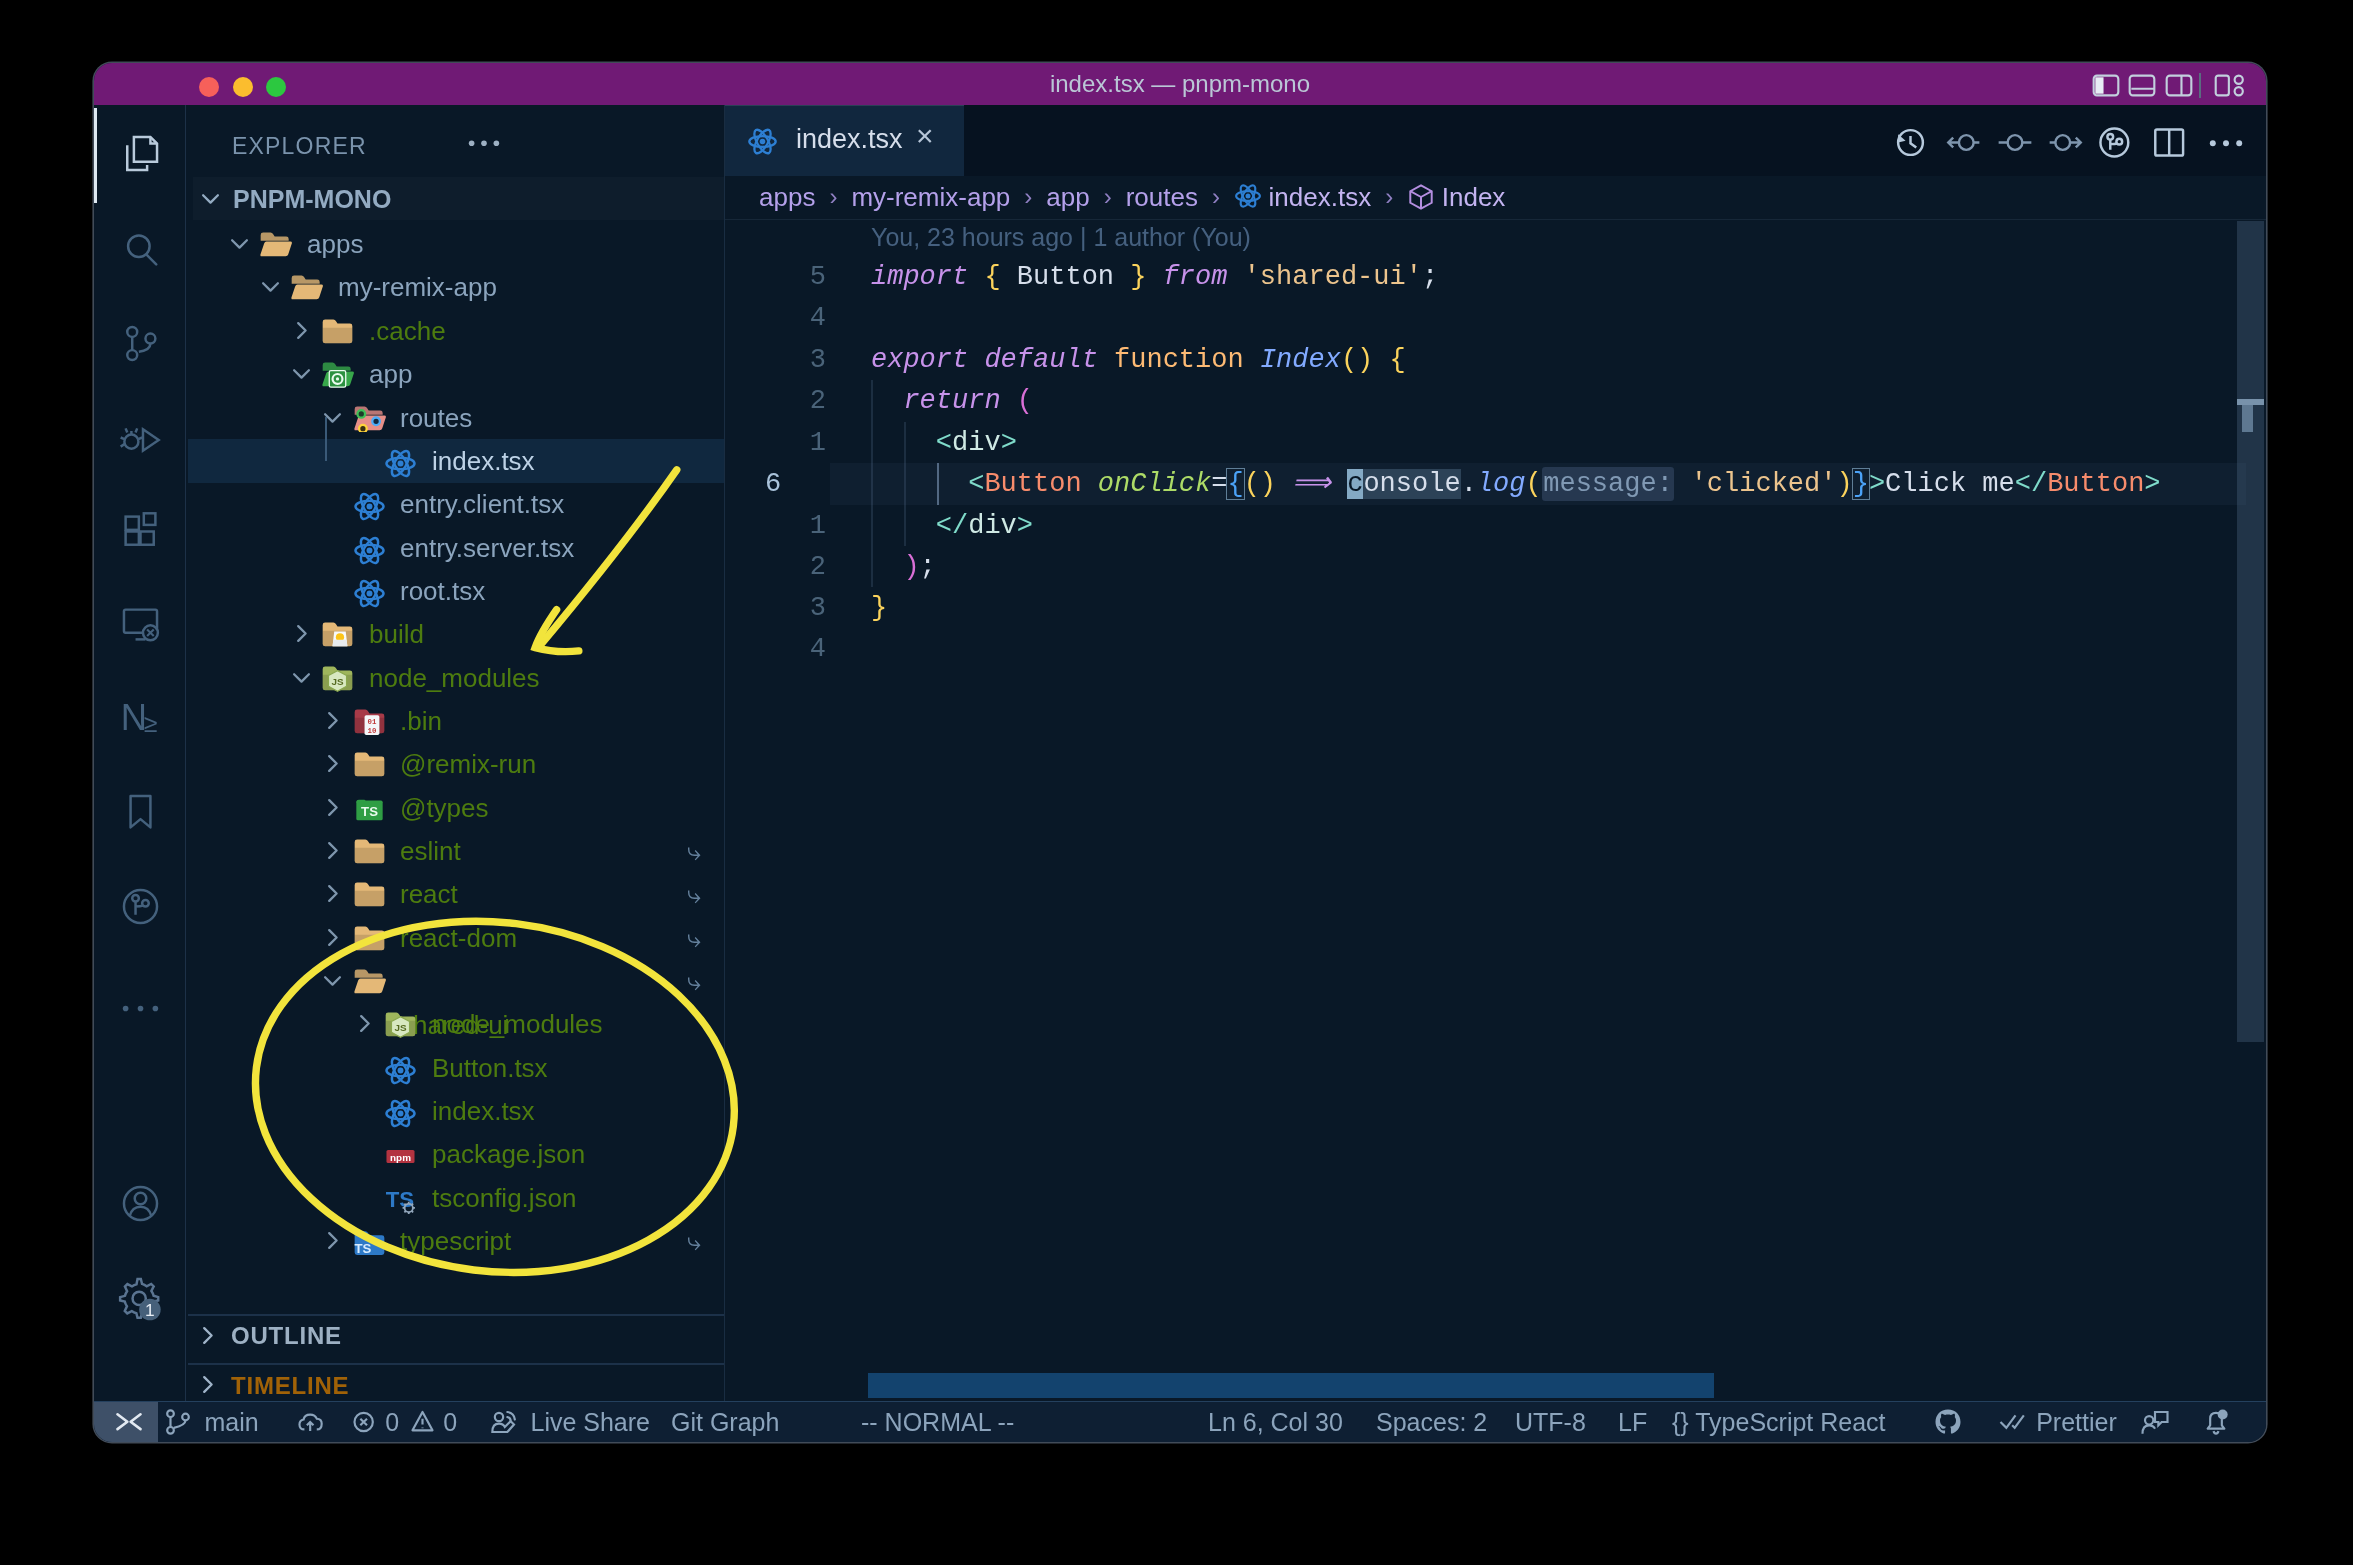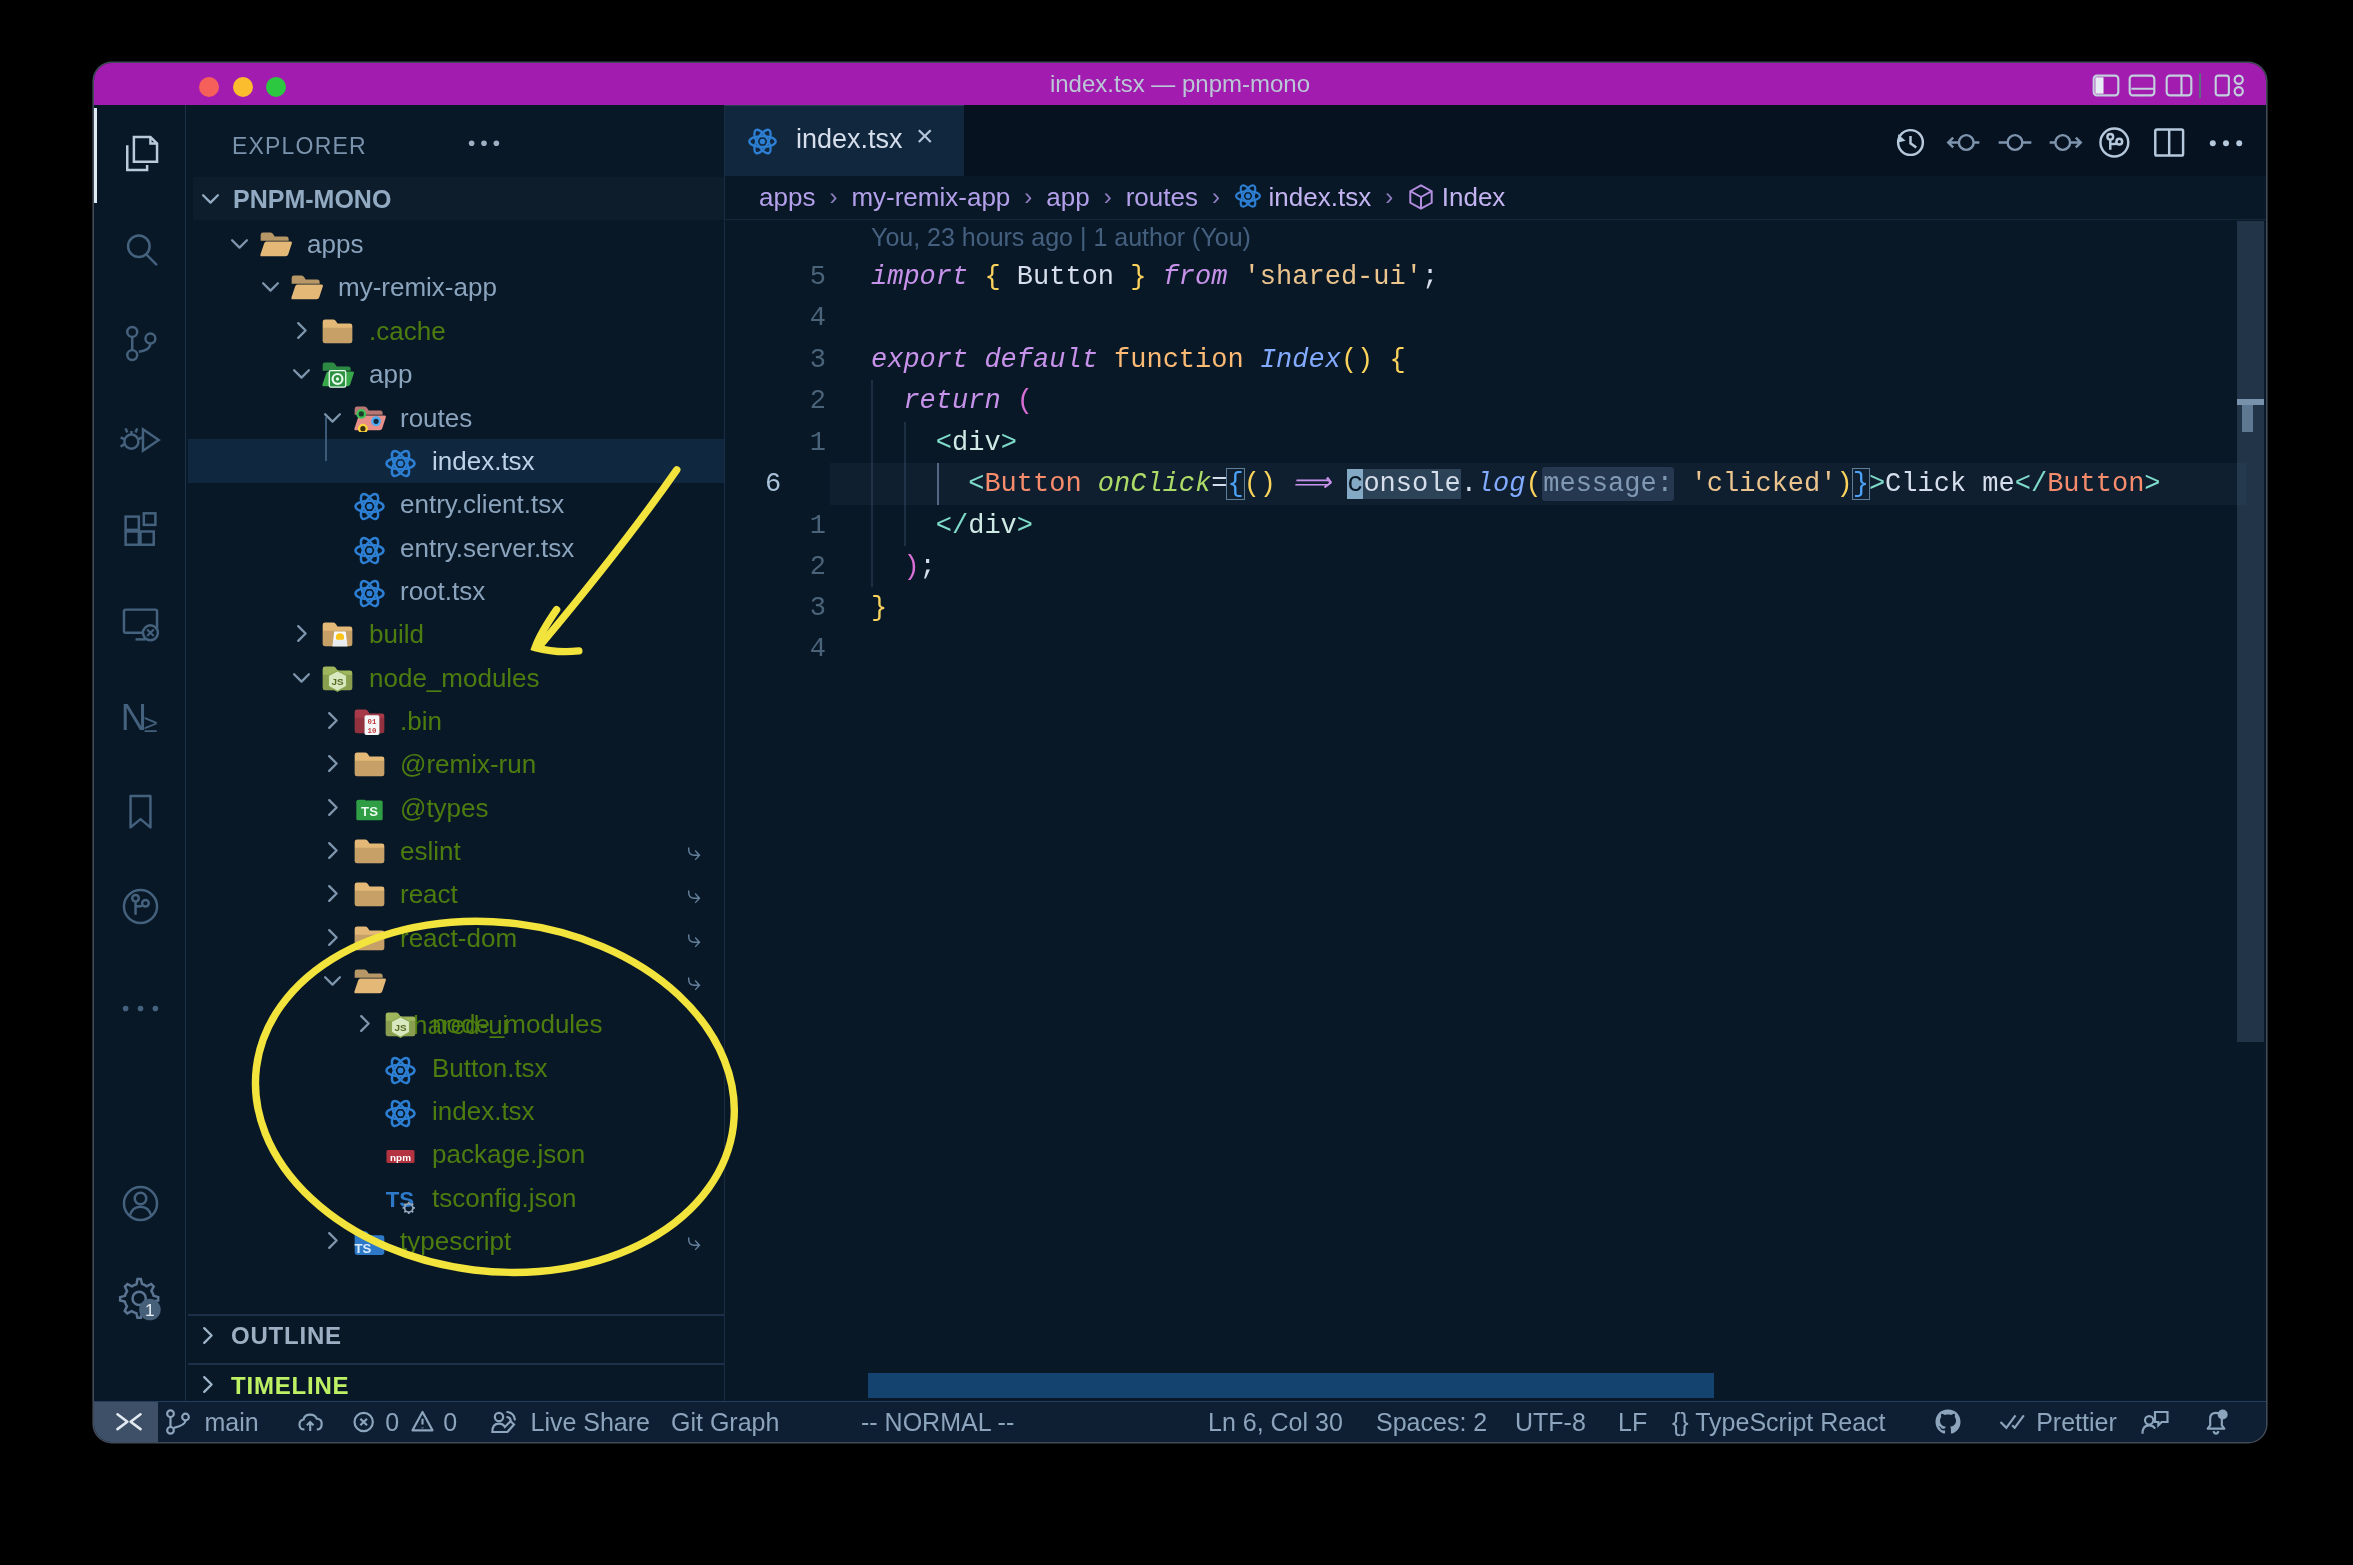--- a/index.html
+++ b/index.html
@@ -1,21 +1,21 @@
 <!DOCTYPE html>
 <html style="font-size:13px"><head><meta charset="utf-8"><style>
 * { margin:0; padding:0; box-sizing:border-box; }
 html,body { width:2354px; height:1565px; background:#000; overflow:hidden; }
 body { font-family:"Liberation Sans", sans-serif; }
 #win { position:absolute; left:94px; top:63px; width:2172px; height:1379px;
   background:#091827; border-radius:18px; overflow:hidden;
   box-shadow: 0 0 0 1.6px rgba(130,150,175,0.5), 0 25px 58px rgba(0,0,0,0.8); }
 .abs { position:absolute; }
 
-#titlebar { position:absolute; left:0; top:0; width:100%; height:42px; background:#a21caf; }
+#titlebar { position:absolute; left:0; top:0; width:100%; height:42px; background:#701a75; }
 .tl { position:absolute; top:14px; width:20px; height:20px; border-radius:50%; }
 #title { position:absolute; top:0; left:0; width:100%; height:42px; line-height:42px;
   text-align:center; color:#bac7d6; font-size:24px; }
 
 #actbar { position:absolute; left:0; top:42px; width:92px; bottom:41px; background:#091827;
   border-right:1.6px solid #1d3148; }
 .act { position:absolute; left:0; width:92px; height:95px; display:flex; align-items:center; justify-content:center; }
 
 #sidebar { position:absolute; left:94px; top:42px; width:536px; bottom:41px; background:#091827; }
 #sidehead { position:absolute; left:0; top:0; width:100%; height:77px; }
@@ -457,21 +457,21 @@
 
 <div class="abs" style="left:0;top:1209px;width:100%;height:1.6px;background:#1c3149;"></div>
 <div class="abs" style="left:8.2px;top:1219px;"><svg width="23" height="23" viewBox="0 0 28 28" style="">
           <path d="M10 5 L19 14 L10 23" stroke="#9fb3c8" stroke-width="2.8" fill="none" stroke-linecap="round" stroke-linejoin="round"></path>
         </svg></div>
 <span class="abs" style="left:43px;top:1217px;color:#9db0c3;font-weight:bold;font-size:24px;letter-spacing:0.8px;">OUTLINE</span>
 <div class="abs" style="left:0;top:1258px;width:100%;height:1.6px;background:#1c3149;"></div>
 <div class="abs" style="left:8.2px;top:1268px;"><svg width="23" height="23" viewBox="0 0 28 28" style="">
           <path d="M10 5 L19 14 L10 23" stroke="#9fb3c8" stroke-width="2.8" fill="none" stroke-linecap="round" stroke-linejoin="round"></path>
         </svg></div>
-<span class="abs" style="left:43px;top:1267px;color:#bef264;font-weight:bold;font-size:24px;letter-spacing:0.8px;">TIMELINE</span>
+<span class="abs" style="left:43px;top:1267px;color:#a16207;font-weight:bold;font-size:24px;letter-spacing:0.8px;">TIMELINE</span>
 
   </div>
   <div id="editor">
     <div id="tabstrip">
 <div id="tab">
  <span class="abs" style="left:22px;top:20px;"><svg width="31" height="31" viewBox="0 0 40 40" style="">
               <g stroke="#2d7fd3" stroke-width="3" fill="none">
                 <ellipse cx="20" cy="20" rx="17" ry="7"></ellipse>
                 <ellipse cx="20" cy="20" rx="17" ry="7" transform="rotate(60 20 20)"></ellipse>
                 <ellipse cx="20" cy="20" rx="17" ry="7" transform="rotate(120 20 20)"></ellipse>

